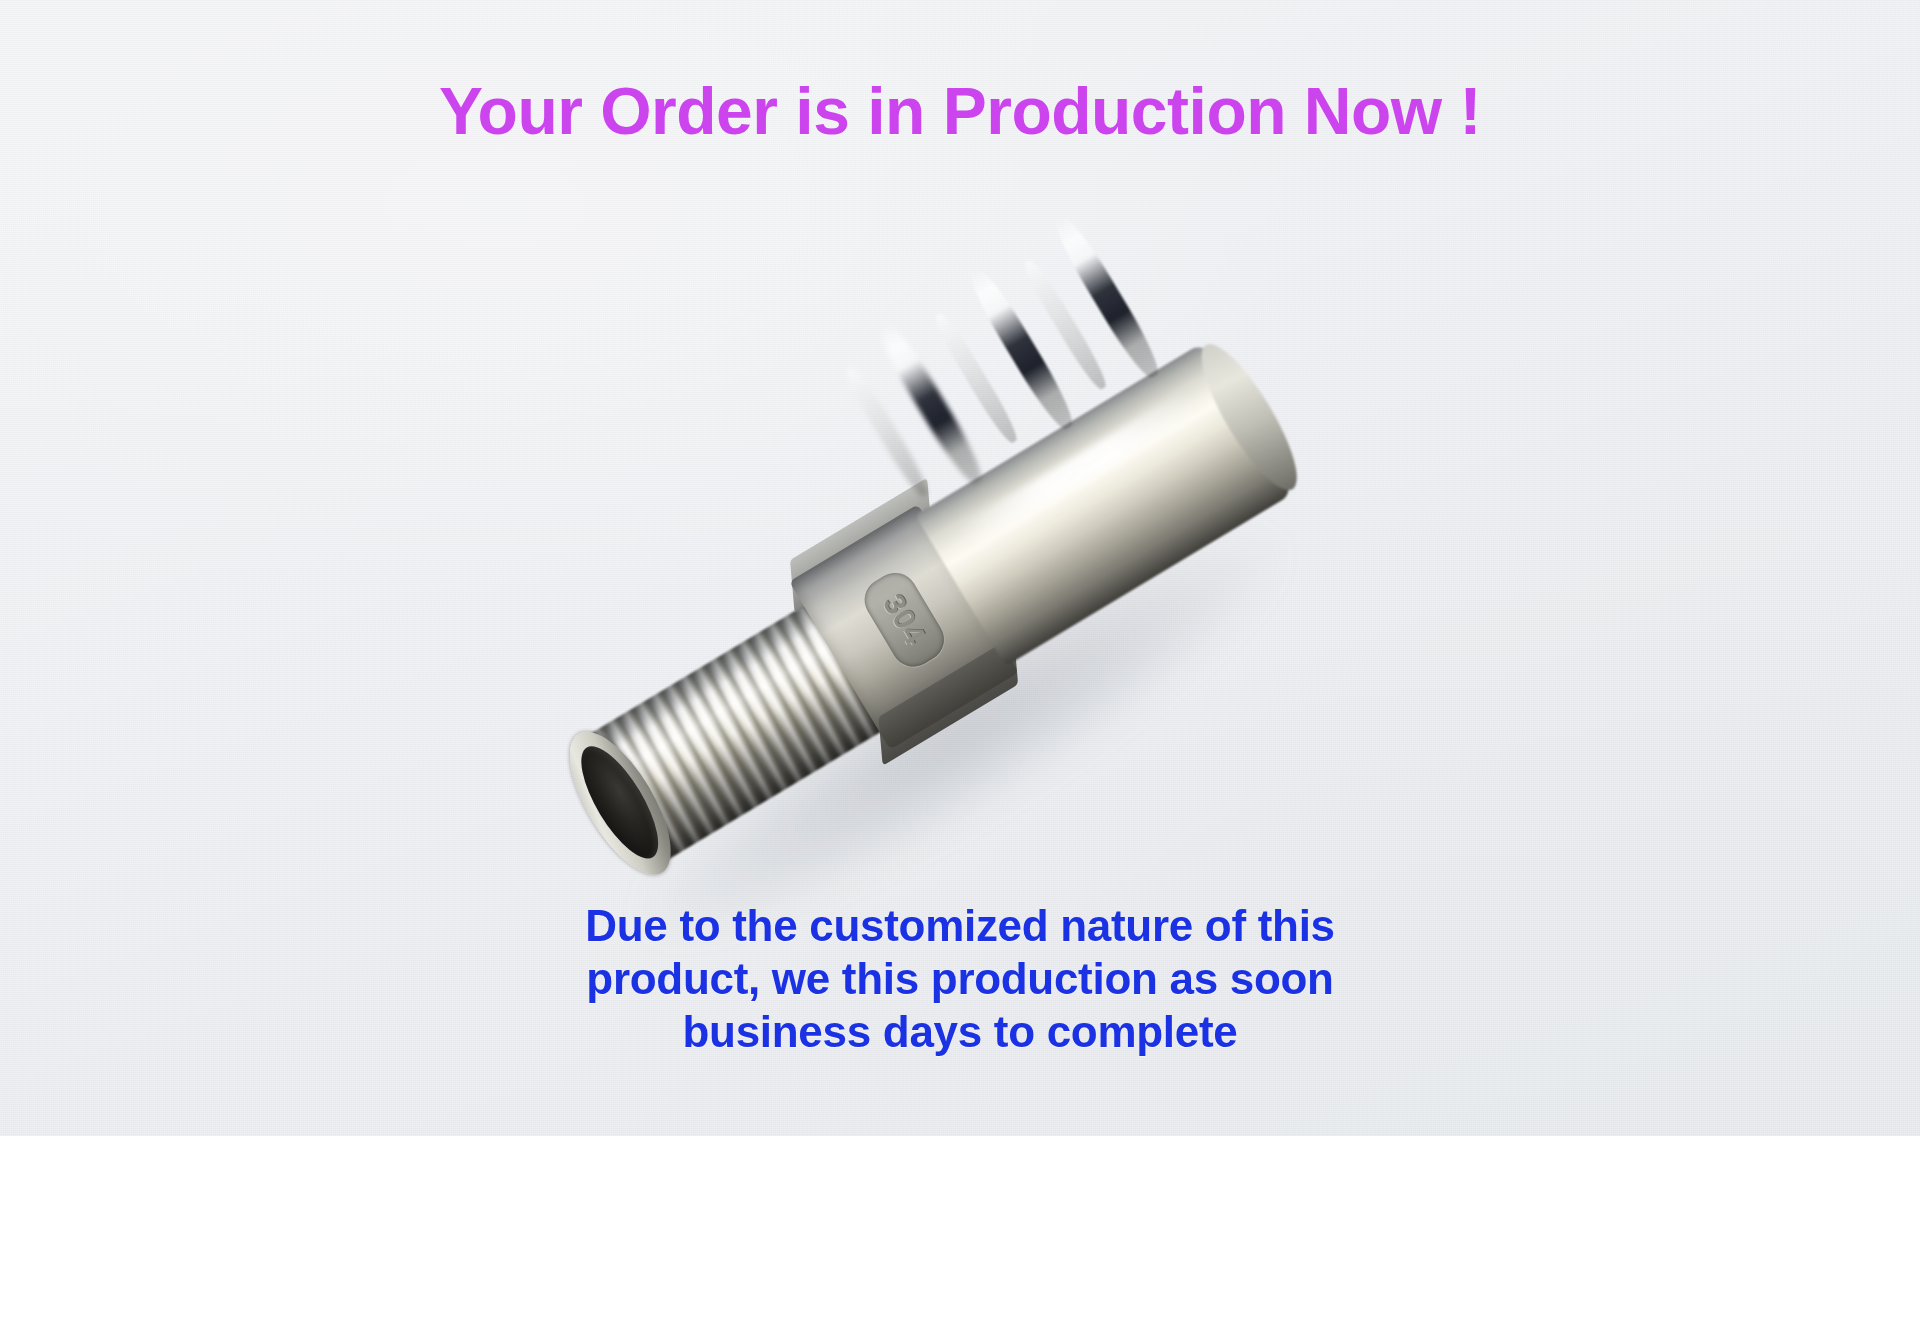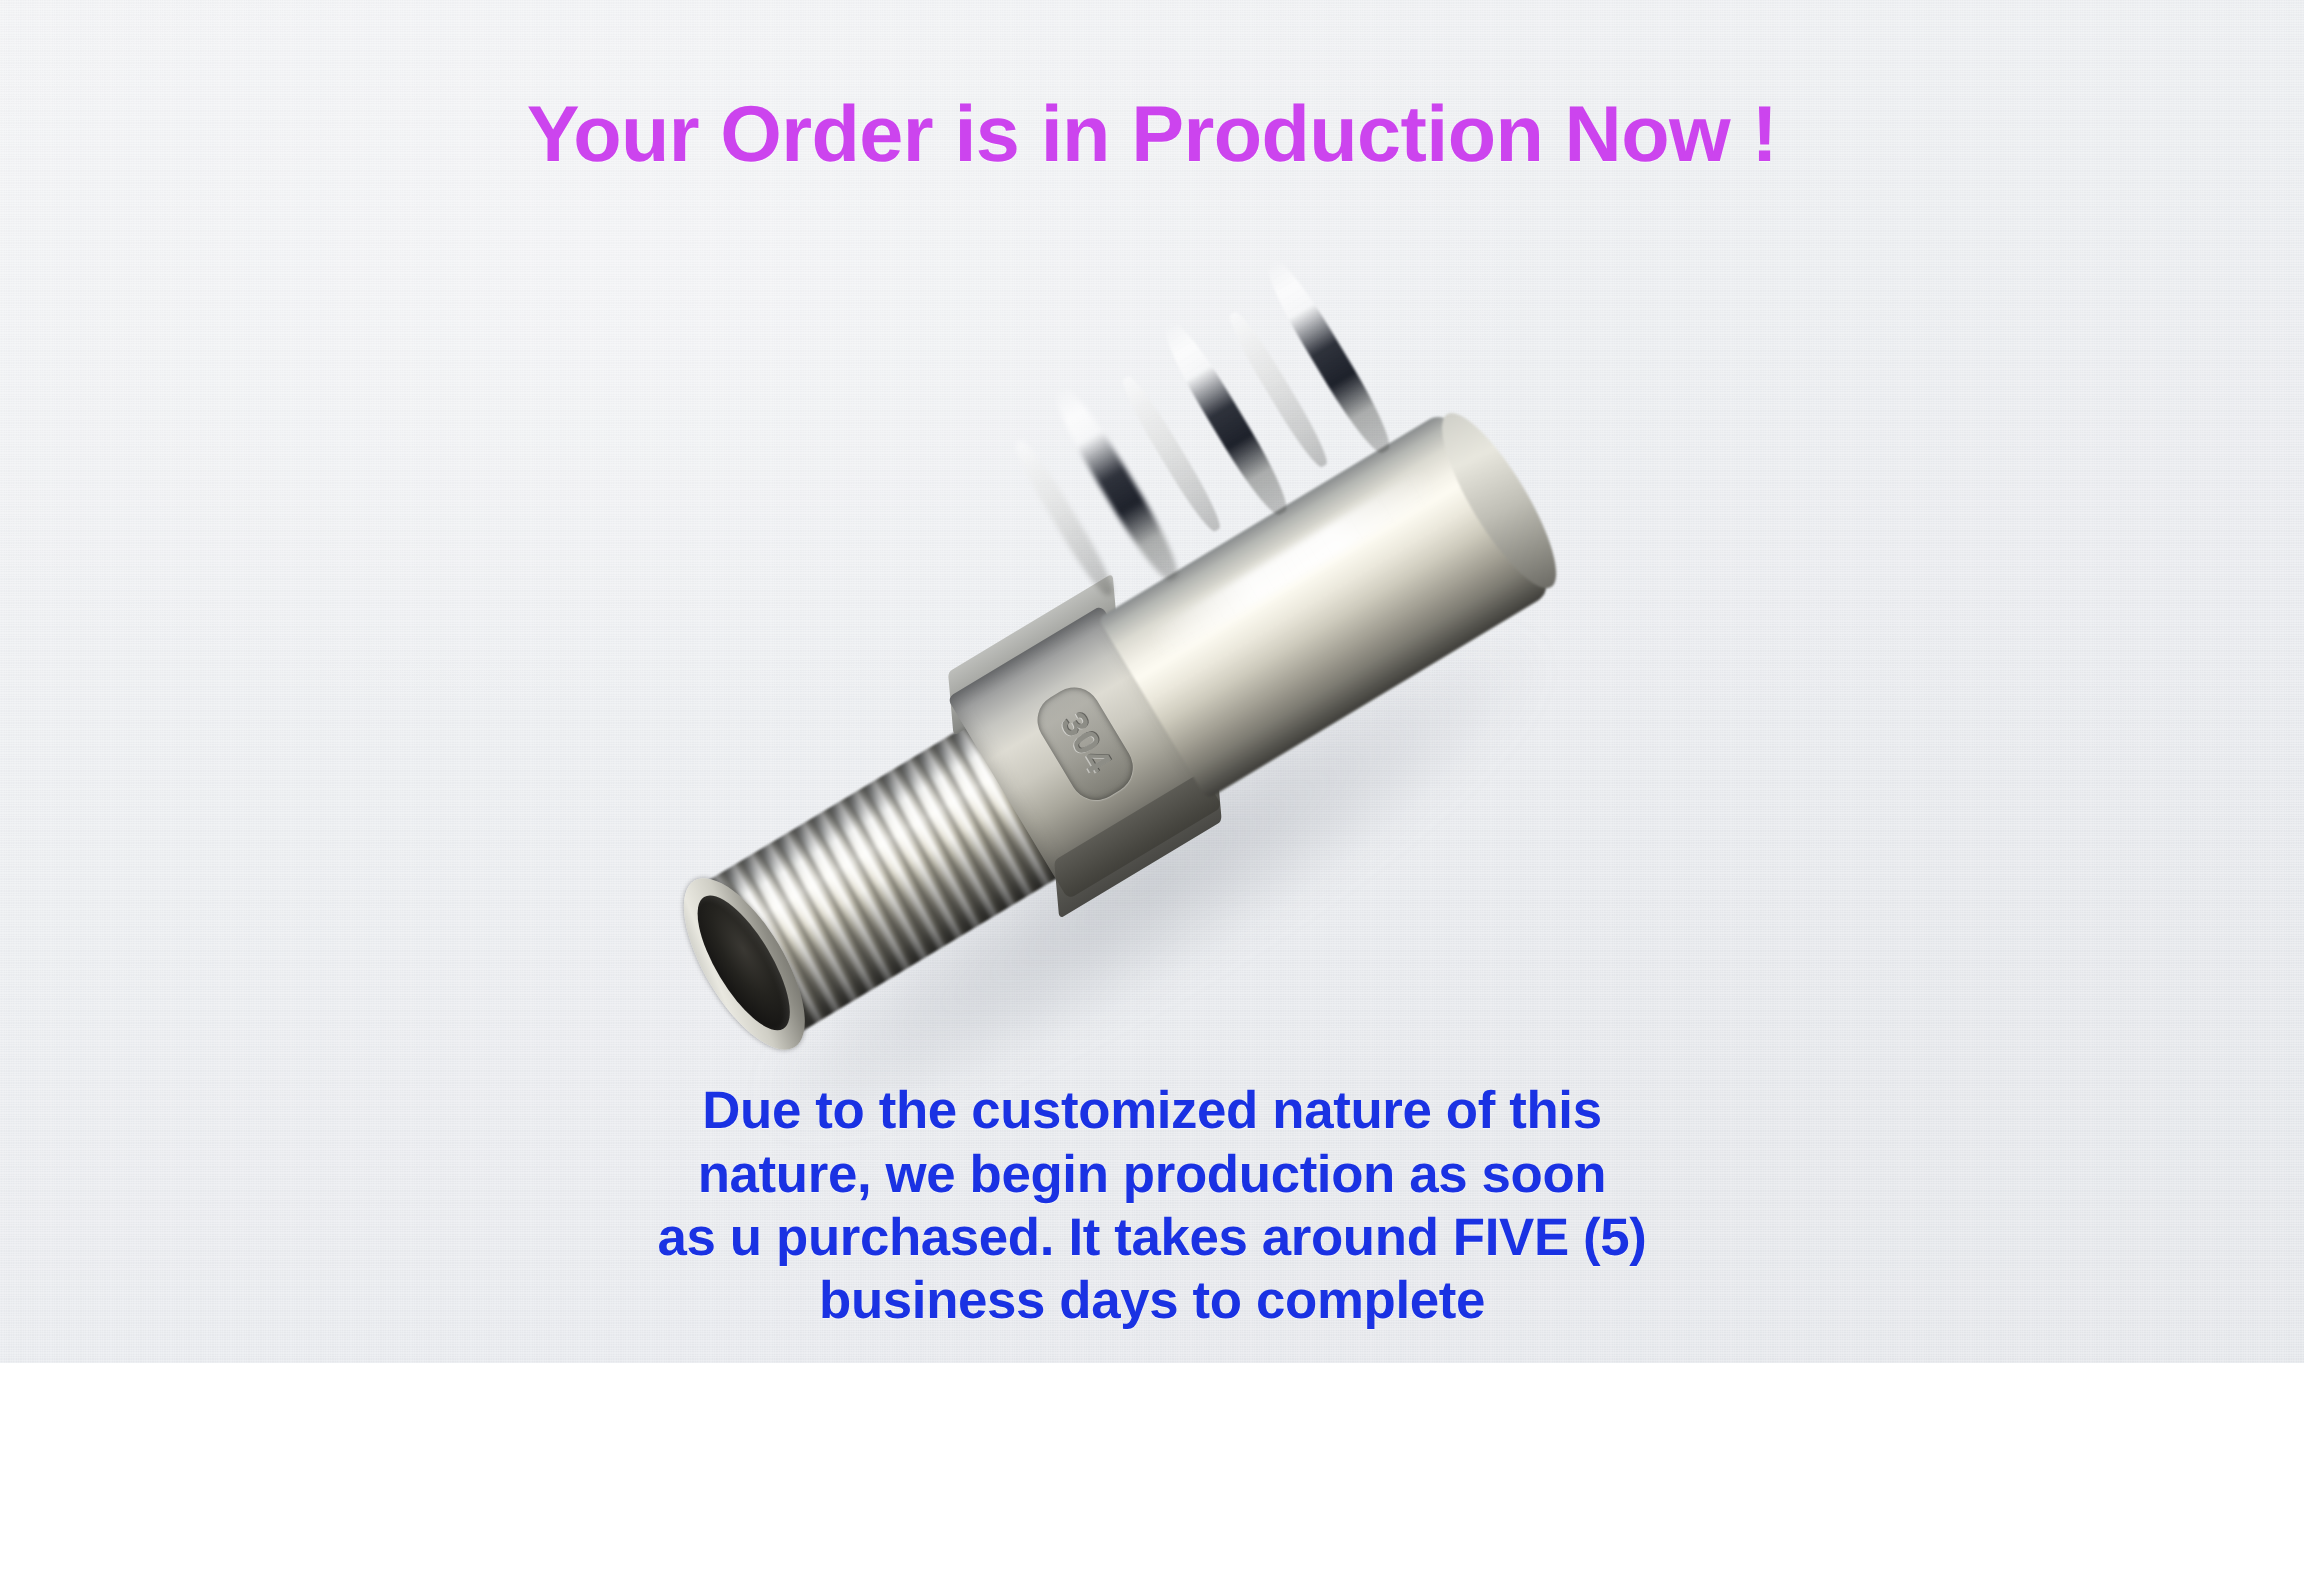--- a/index.html
+++ b/index.html
@@ -351,18 +351,17 @@
       <div class="barb-step soft" style="left:660px;"></div>
       <div class="barb-ridge soft" style="left:706px;"></div>
       <div class="barb-cap soft"></div>
       <div class="barb-spec"></div>
 
     </div>
   </div>
 
   <div class="body-copy">
     <span class="line">Due to the customized nature of this</span>
-    <span class="line">nature, we begin production as soon</span>
-    <span class="line">as u purchased. It takes around FIVE (5)</span>
+    <span class="line">product, we this production as soon</span>
     <span class="line">business days to complete</span>
   </div>
 
 </div>
 
 </body></html>

